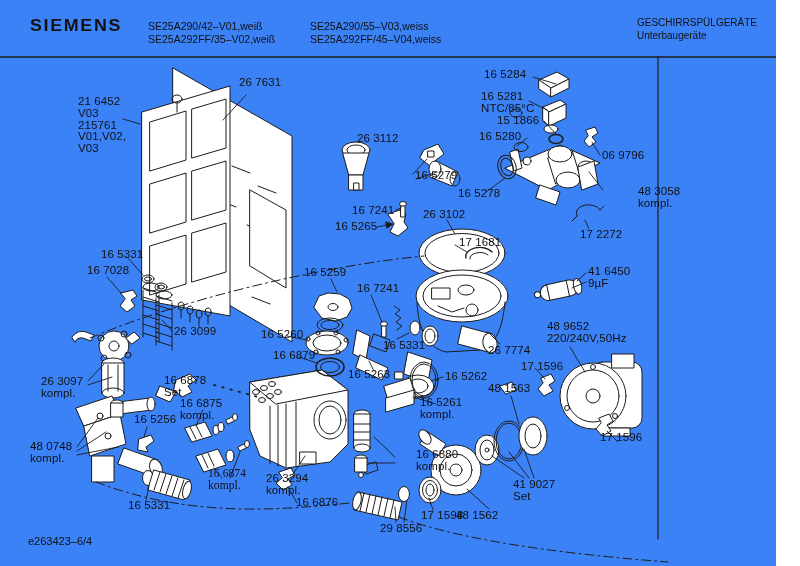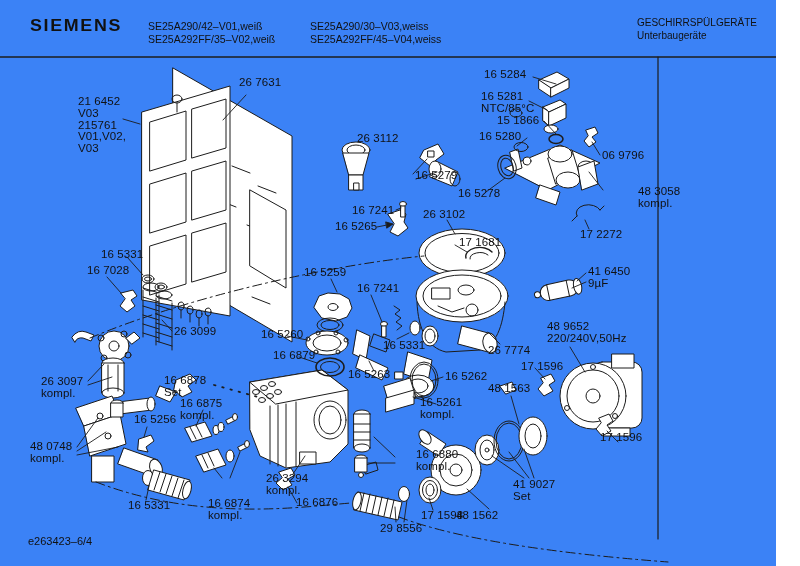--- a/index.html
+++ b/index.html
@@ -383,21 +383,21 @@
       </g>
     </g>
   </svg>
 
   <div class="brand">SIEMENS</div>
   <div class="models c1">
     <div>SE25A290/42–V01,weiß</div>
     <div>SE25A292FF/35–V02,weiß</div>
   </div>
   <div class="models c2">
-    <div>SE25A290/30–V03,weiss</div>
+    <div>SE25A290/55–V03,weiss</div>
     <div>SE25A292FF/45–V04,weiss</div>
   </div>
   <div class="hdr-right">
     <div>GESCHIRRSPÜLGERÄTE</div>
     <div>Unterbaugeräte</div>
   </div>
 
   <div class="labels-layer">
       <div class="part-label" style="left: 239px; top: 77px;">
         <div>26 7631</div>
@@ -523,21 +523,21 @@
         <div>48 0748</div>
         <div>kompl.</div>
       </div>
       <div class="part-label" style="left: 377px; top: 449px; margin-left: 39px;">
         <div>16 6880</div>
         <div>kompl.</div>
       </div>
       <div class="part-label" style="left: 600px; top: 432px;">
         <div>17 1596</div>
       </div>
-      <div class="part-label" style="left: 208px; top: 498px;">
+      <div class="part-label" style="left: 208px; top: 468px; font-family: Liberation Serif, serif;">
         <div>16 6874</div>
         <div>kompl.</div>
       </div>
       <div class="part-label" style="left: 266px; top: 473px;">
         <div>26 3294</div>
         <div>kompl.</div>
       </div>
       <div class="part-label" style="left: 513px; top: 479px;">
         <div>41 9027</div>
         <div>Set</div>

